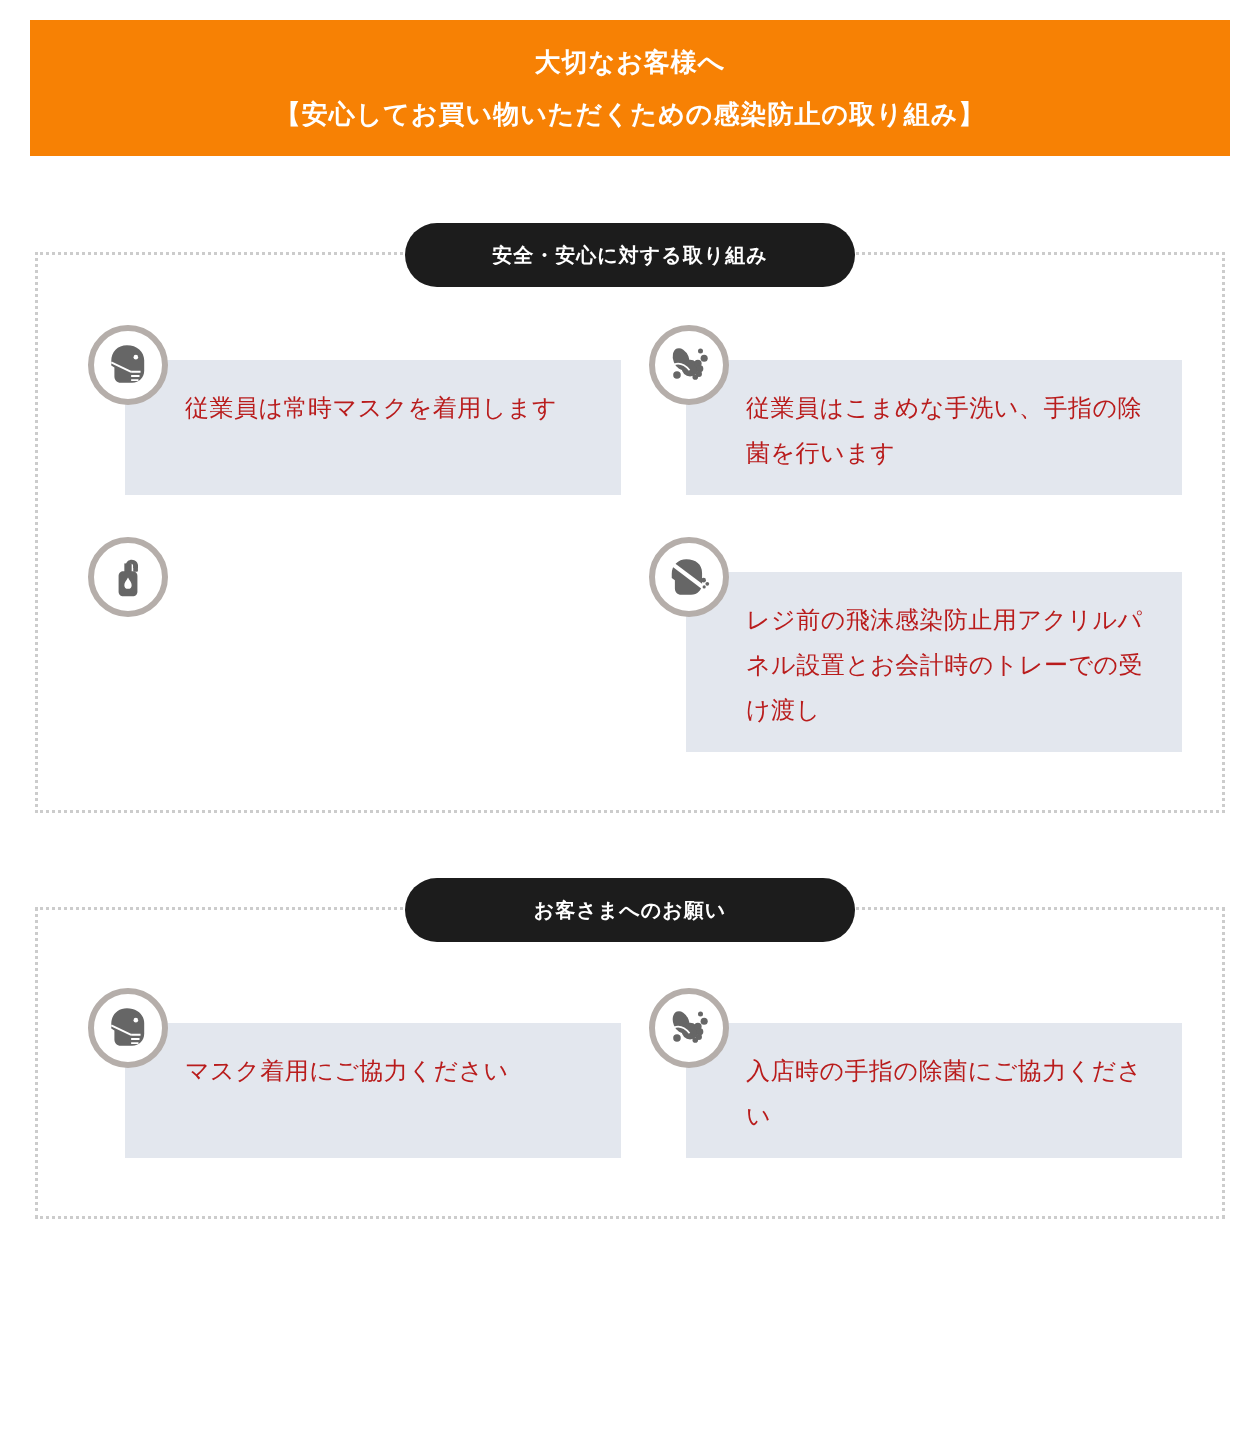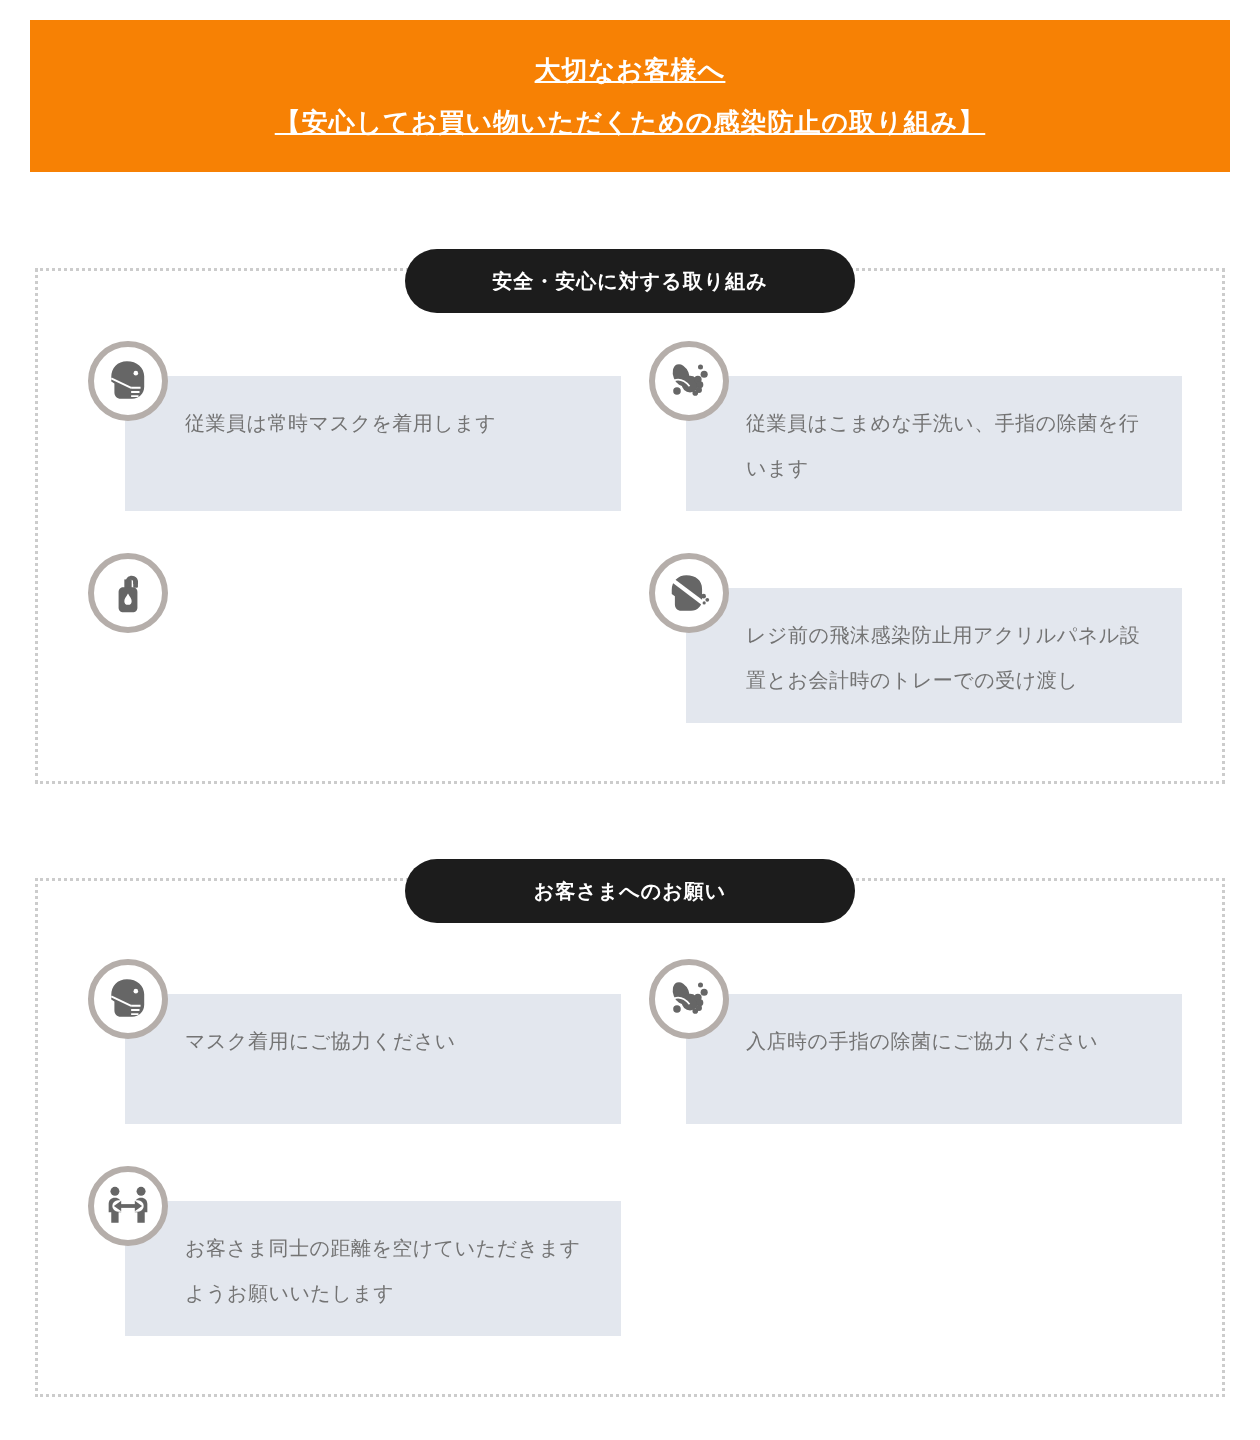--- a/index.html
+++ b/index.html
@@ -9,50 +9,49 @@
     height: 1440px;
     margin: 0 auto;
     font-family: "Liberation Sans", "DejaVu Sans", sans-serif;
     color: #222222;
     overflow: hidden;
   }
 
   
   .banner {
     margin: 20px 30px 0 30px;
-    height: 152px;
+    height: 136px;
     background: #f78104;
     color: #ffffff;
     display: flex;
     flex-direction: column;
     align-items: center;
     justify-content: center;
     text-align: center;
-    text-decoration: underline;
   }
   .banner .line {
     font-size: 26px;
     font-weight: bold;
     line-height: 52px;
     letter-spacing: 1px;
   }
 
   
   .section-box {
     position: relative;
     margin: 0 35px;
     border: 3px dotted #cccccc;
     padding: 70px 40px 58px 50px;
   }
   .section-box.first { margin-top: 96px; }
   .section-box.second { margin-top: 94px; padding-top: 78px; }
 
   .badge {
     position: absolute;
-    top: 10px; left: 50%;
+    top: 0; left: 50%;
     transform: translate(-50%, -50%);
     width: 450px;
     height: 64px;
     background: #1c1c1c;
     border-radius: 32px;
     color: #ffffff;
     font-size: 20px;
     font-weight: bold;
     letter-spacing: 1px;
     display: flex;
@@ -86,23 +85,23 @@
     z-index: 1;
   }
   .card {
     flex: 1;
     margin: 35px 0 0 37px;
     background: #e3e7ee;
     min-height: 130px;
     padding: 25px 30px 20px 60px;
   }
   .card p {
-    font-size: 20px;
+    font-size: 24px;
     line-height: 45px;
-    color: #737373;
+    color: #b91c1c;
     letter-spacing: 0.5px;
   }
 </style>
 </head>
 <body>
 
 <header class="banner">
   <div class="line">大切なお客様へ</div>
   <div class="line">【安心してお買い物いただくための感染防止の取り組み】</div>
 </header>
@@ -213,36 +212,15 @@
           </g>
           <path d="M7.5 21.5 C13 19.5 18 21.5 22.5 27" stroke="#ffffff" stroke-width="1.6" fill="none"></path>
         </svg>
       </div>
       <div class="card">
         <p>入店時の手指の除菌にご協力ください</p>
       </div>
     </div>
 
 
-    <div class="item">
-      <div class="icon-circle">
-        <svg width="46" height="46" viewBox="0 0 44 44" aria-hidden="true">
-          <g fill="#666666">
-            <circle cx="9.5" cy="8" r="4.3"></circle>
-            <path d="M9.5 14 C5.8 14 3.5 16.3 3.5 20 V28 H6 V38 H13 V28 H15.5 V20 C15.5 16.3 13.2 14 9.5 14 Z"></path>
-            <circle cx="34.5" cy="8" r="4.3"></circle>
-            <path d="M34.5 14 C30.8 14 28.5 16.3 28.5 20 V28 H31 V38 H38 V28 H40.5 V20 C40.5 16.3 38.2 14 34.5 14 Z"></path>
-          </g>
-          <rect x="7" y="16.5" width="30" height="11" rx="5.5" fill="#ffffff"></rect>
-          <g fill="#666666">
-            <path d="M8.5 22 L15.5 17 L15.5 27 Z"></path>
-            <path d="M35.5 22 L28.5 17 L28.5 27 Z"></path>
-            <rect x="13.5" y="20.2" width="17" height="3.6"></rect>
-          </g>
-        </svg>
-      </div>
-      <div class="card">
-        <p>お客さま同士の距離を空けていただきますようお願いいたします</p>
-      </div>
-    </div>
 
   </div>
 </section>
 
 </body></html>

